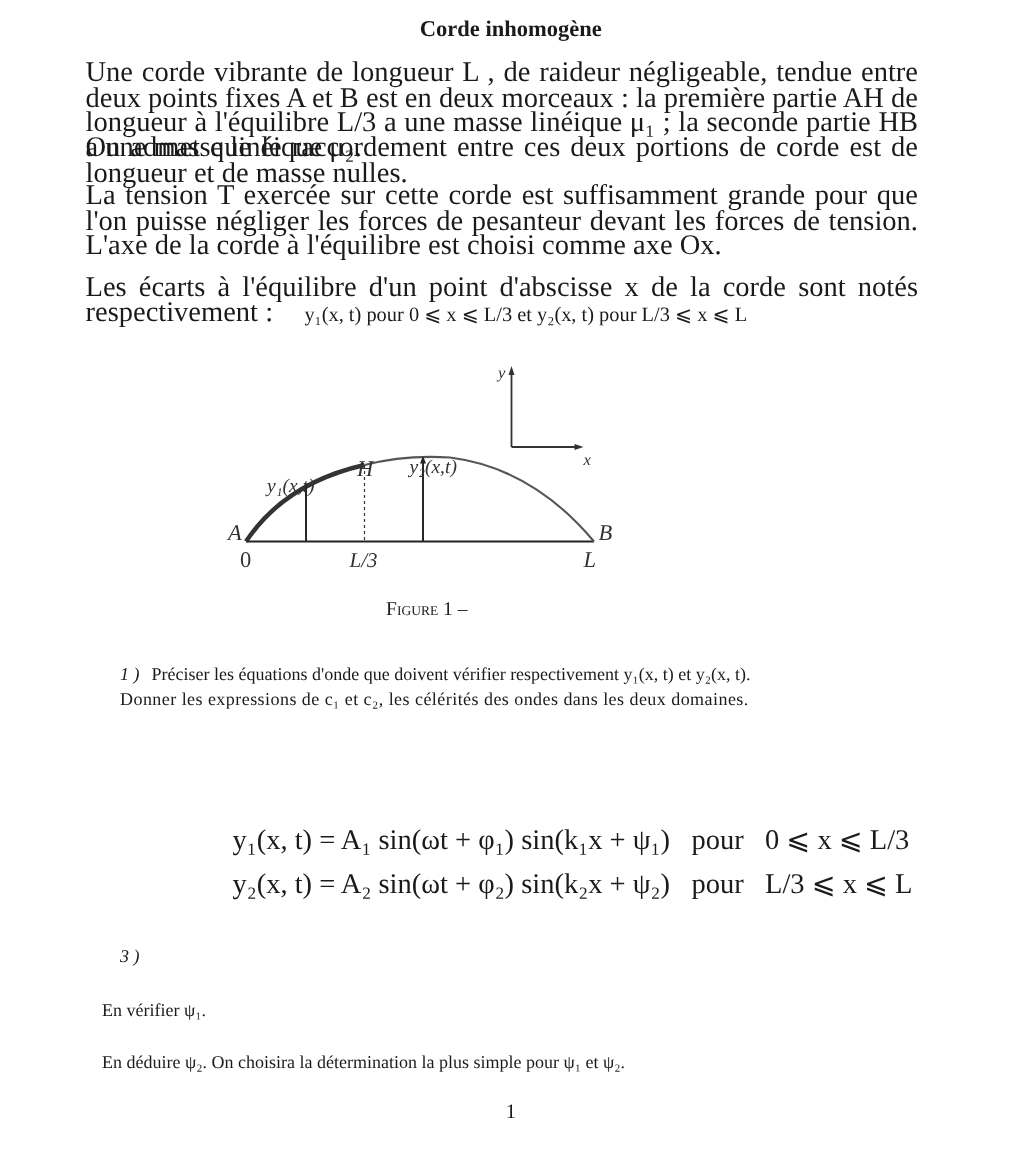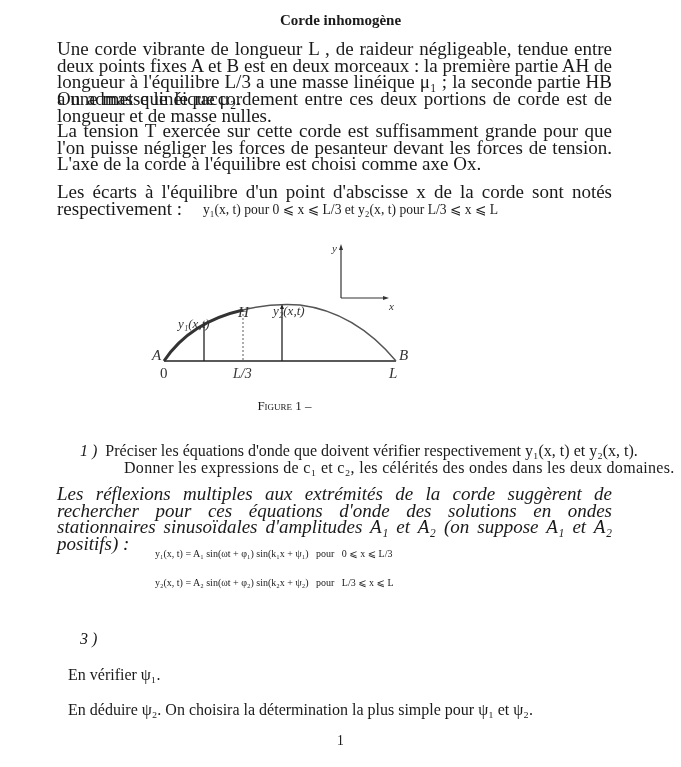--- a/index.html
+++ b/index.html
@@ -7,27 +7,27 @@
          font-family: "DejaVu Serif", "Liberation Serif", serif; color: #1a1a1a; }
   .page { position: absolute; left: 0; top: 0; width: 681px; height: 767px; border-radius: 15px; }
   .title { position: absolute; top: 12px; left: 0; width: 681px; text-align: center;
            font-family: "Liberation Serif", serif; font-weight: bold; font-size: 15px; }
   .para { position: absolute; left: 57px; width: 555px;
           font-family: "Liberation Serif", serif; font-size: 19px; line-height: 16.5px;
           text-align: justify; }
   .it { font-style: italic; }
   .center-line { position: absolute; left: 0; width: 681px; text-align: center;
                  font-family: "Liberation Serif", serif; font-size: 13.6px; }
-  .small { font-size: 11px; letter-spacing: 0.3px; margin-left: 44px; }
+  .small { font-size: 11px; letter-spacing: 0.3px; }
   .fig { position: absolute; left: 140px; top: 232px; width: 290px; height: 190px; }
   .caption { position: absolute; left: 0; top: 398px; width: 569px; text-align: center;
              font-family: "Liberation Serif", serif; font-size: 13px; }
   .caption .sc { font-variant: small-caps; }
-  .eq { position: absolute; font-family: "Liberation Serif", serif; font-size: 10px; white-space: pre; }
-  .q { position: absolute; font-family: "Liberation Serif", serif; font-size: 16px; white-space: pre; }
+  .eq { position: absolute; font-family: "Liberation Serif", serif; font-size: 19px; white-space: pre; }
+  .q { position: absolute; font-family: "Liberation Serif", serif; font-size: 12px; white-space: pre; }
   .pagenum { position: absolute; top: 733px; left: 0; width: 681px; text-align: center;
              font-family: "Liberation Serif", serif; font-size: 13.6px; }
   .num { font-style: italic; margin-right: 8px; }
 </style>
 </head>
 <body>
 
 <div class="page">
 
   <div class="title">Corde inhomogène</div>
@@ -71,21 +71,20 @@
     <text x="273" y="315" font-family="Liberation Serif, serif" font-style="italic" font-size="13" fill="#333">y₂(x,t)</text>
   </svg>
 
   <div class="caption">
     <span class="sc">Figure 1</span><span> –</span>
   </div>
 
   <div class="q" style="top:442px; left:80px;"><span class="num">1 )</span><span>Préciser les équations d'onde que doivent vérifier respectivement y₁(x, t) et y₂(x, t).</span></div>
   <div class="q small" style="top:459px; left:80px;">Donner les expressions de c₁ et c₂, les célérités des ondes dans les deux domaines.</div>
 
-  <div class="para it" style="top:486px;">Les réflexions multiples aux extrémités de la corde suggèrent de rechercher pour ces équations d'onde des solutions en ondes stationnaires sinusoïdales d'amplitudes A₁ et A₂ (on suppose A₁ et A₂ positifs) :</div>
 
   <div class="eq" style="top:548px; left:155px;">y₁(x, t) = A₁ sin(ωt + φ₁) sin(k₁x + ψ₁)   pour   0 ⩽ x ⩽ L/3</div>
   <div class="eq" style="top:577px; left:155px;">y₂(x, t) = A₂ sin(ωt + φ₂) sin(k₂x + ψ₂)   pour   L/3 ⩽ x ⩽ L</div>
 
 
   <div class="q it" style="top:630px; left:80px;">3 )</div>
   <div class="q" style="top:666px; left:68px;">En vérifier ψ₁.</div>
   <div class="q" style="top:701px; left:68px;">En déduire ψ₂. On choisira la détermination la plus simple pour ψ₁ et ψ₂.</div>
 
   <div class="pagenum">1</div>

